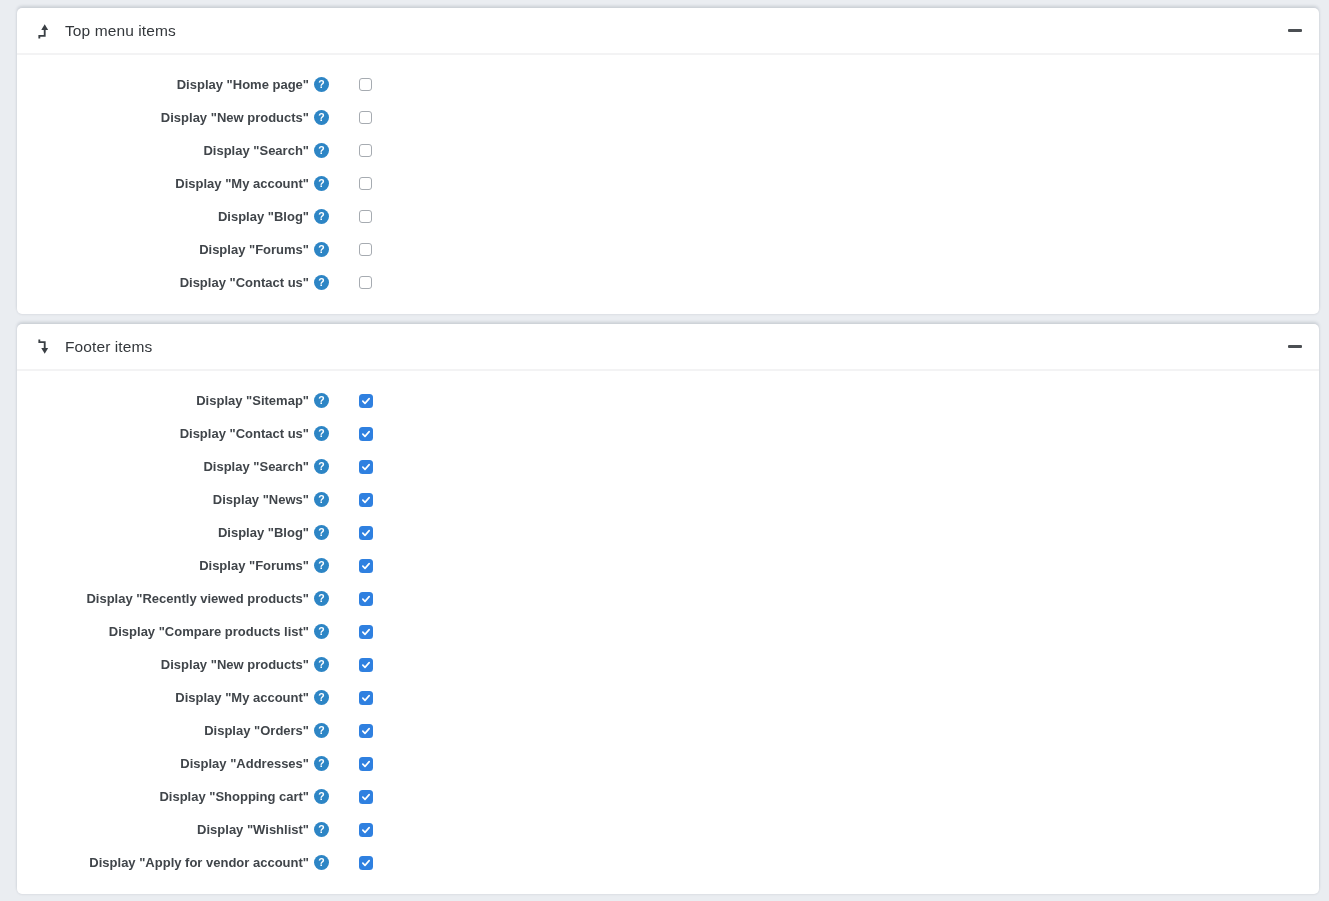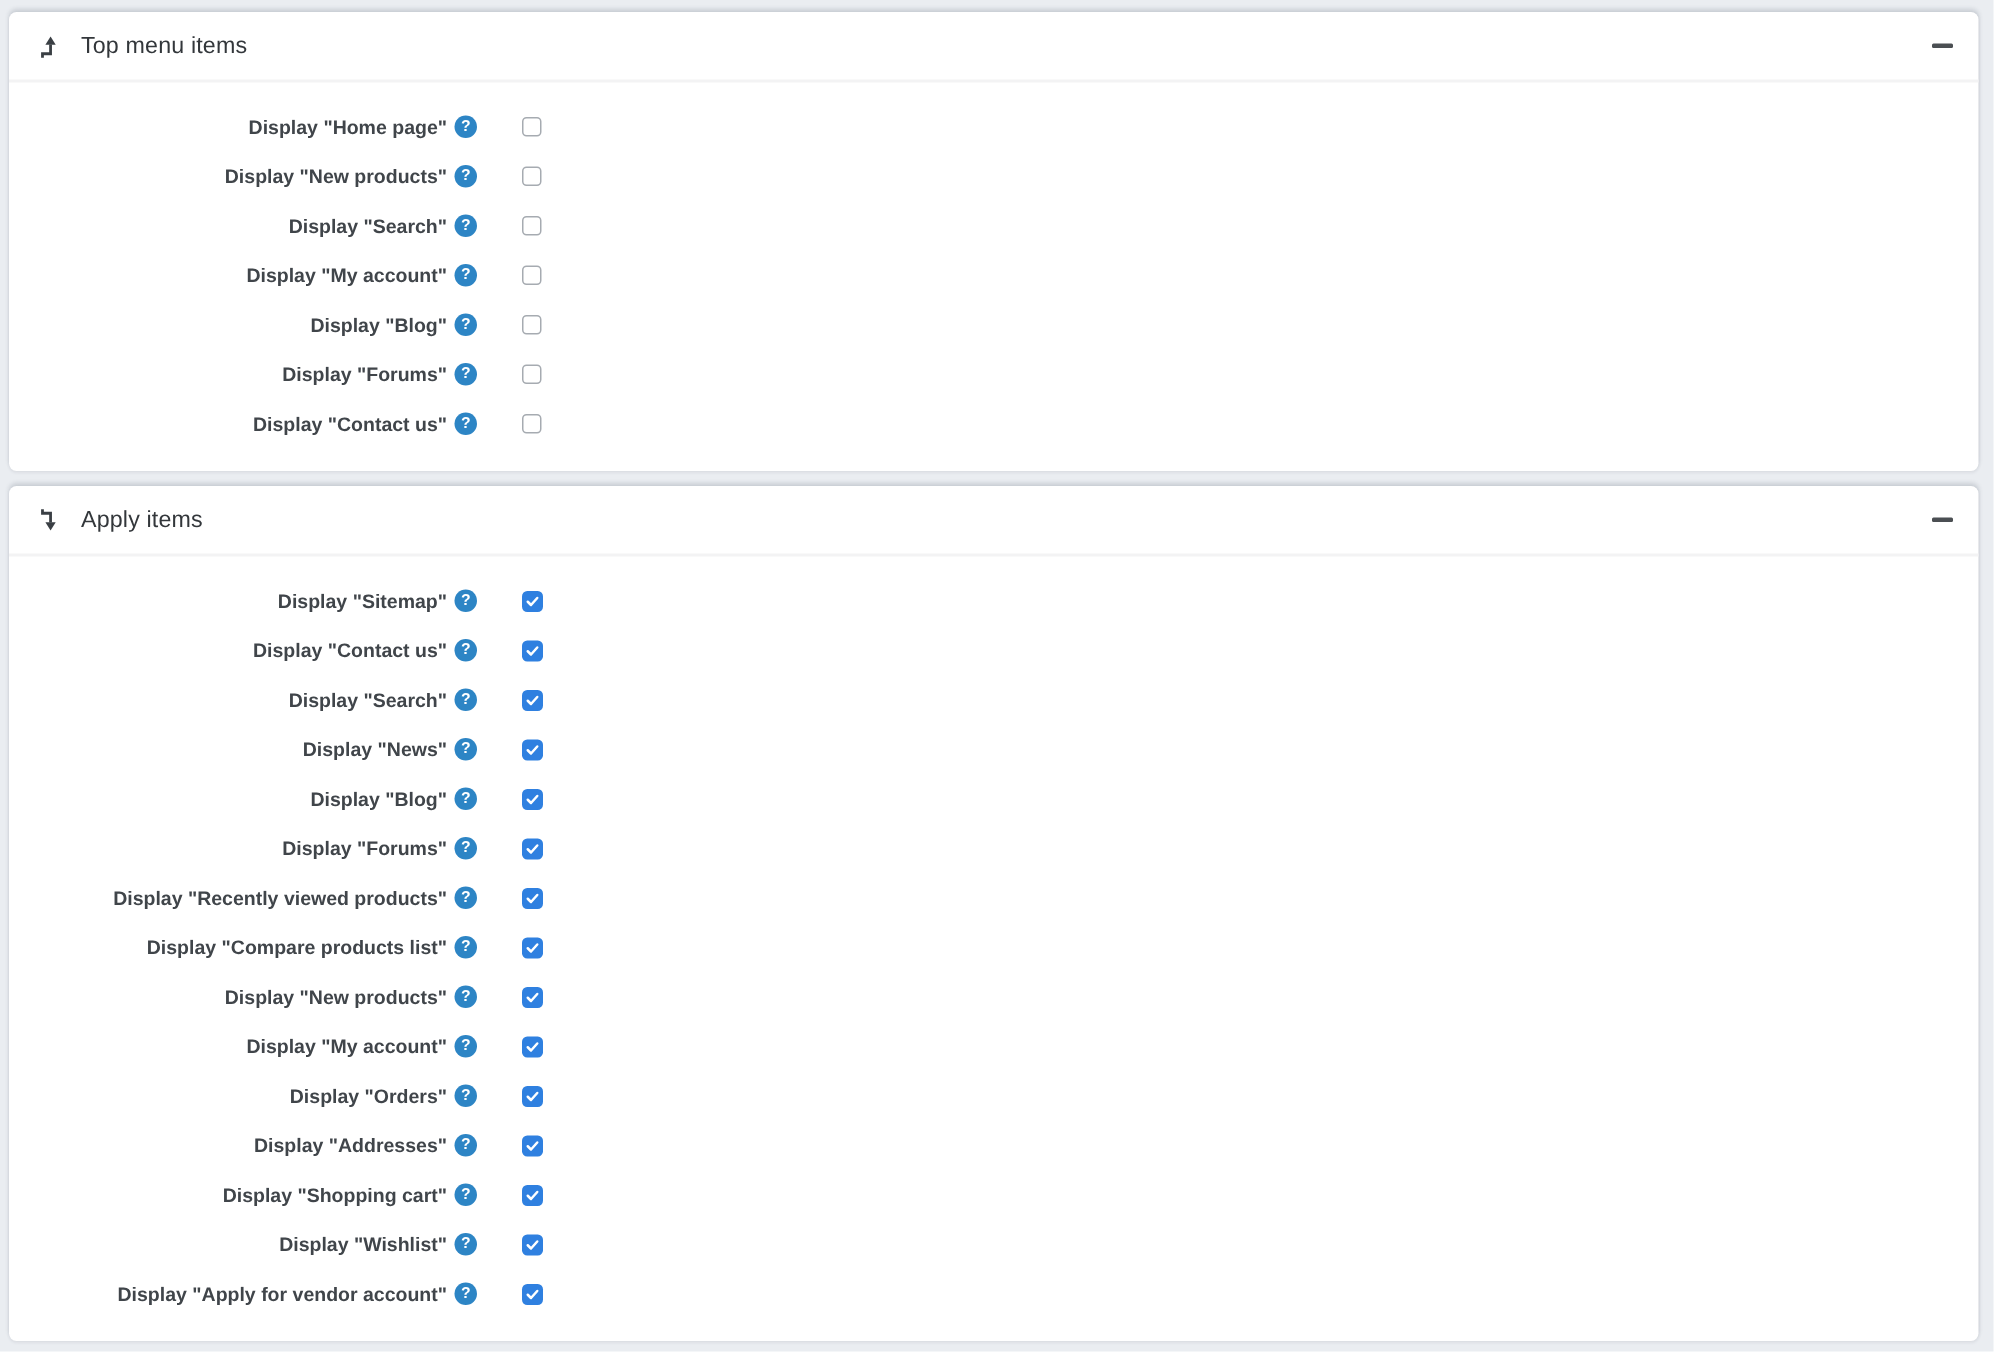--- a/index.html
+++ b/index.html
@@ -4,21 +4,21 @@
 <style>
   html,body{margin:0;padding:0;}
   body{
     width:1329px;height:901px;
     background:#eaedf1;
     font-family:"Liberation Sans", sans-serif;
     overflow:hidden;
   }
   .page{
     box-sizing:border-box;
-    padding:8px 10px 8px 6px;
+    padding:8px 10px 8px 17px;
     display:flex;flex-direction:column;gap:10px;
   }
   .card{
     background:#ffffff;
     border-radius:5px;
     box-shadow:0 -2px 3px rgba(60,70,90,.18), 0 1px 2px rgba(60,70,90,.08);
   }
   .card-header{
     height:45px;
     display:flex;align-items:center;
@@ -183,21 +183,21 @@
 
   <section class="card">
     <header class="card-header">
       <span class="panel-icon level-down-icon">
 
         <svg class="down" width="13" height="16" viewBox="0 0 14 16" aria-hidden="true">
           <path d="M2.5,0 V2.8 H8.3 V9.5" fill="none" stroke="currentColor" stroke-width="2"></path>
           <path d="M8.3,15.2 L4.6,9.2 L12,9.2 Z" fill="currentColor"></path>
         </svg>
       </span>
-      <span class="card-title">Apply items</span>
+      <span class="card-title">Footer items</span>
       <button class="collapse-btn">
         <span class="dash"></span>
       </button>
     </header>
     <div class="card-body">
   <div class="form-row">
     <div class="label-col">
       <span class="field-label">Display "Sitemap"</span>
       <span class="help-icon" style="background: rgb(45, 133, 197);">?</span>
     </div>

